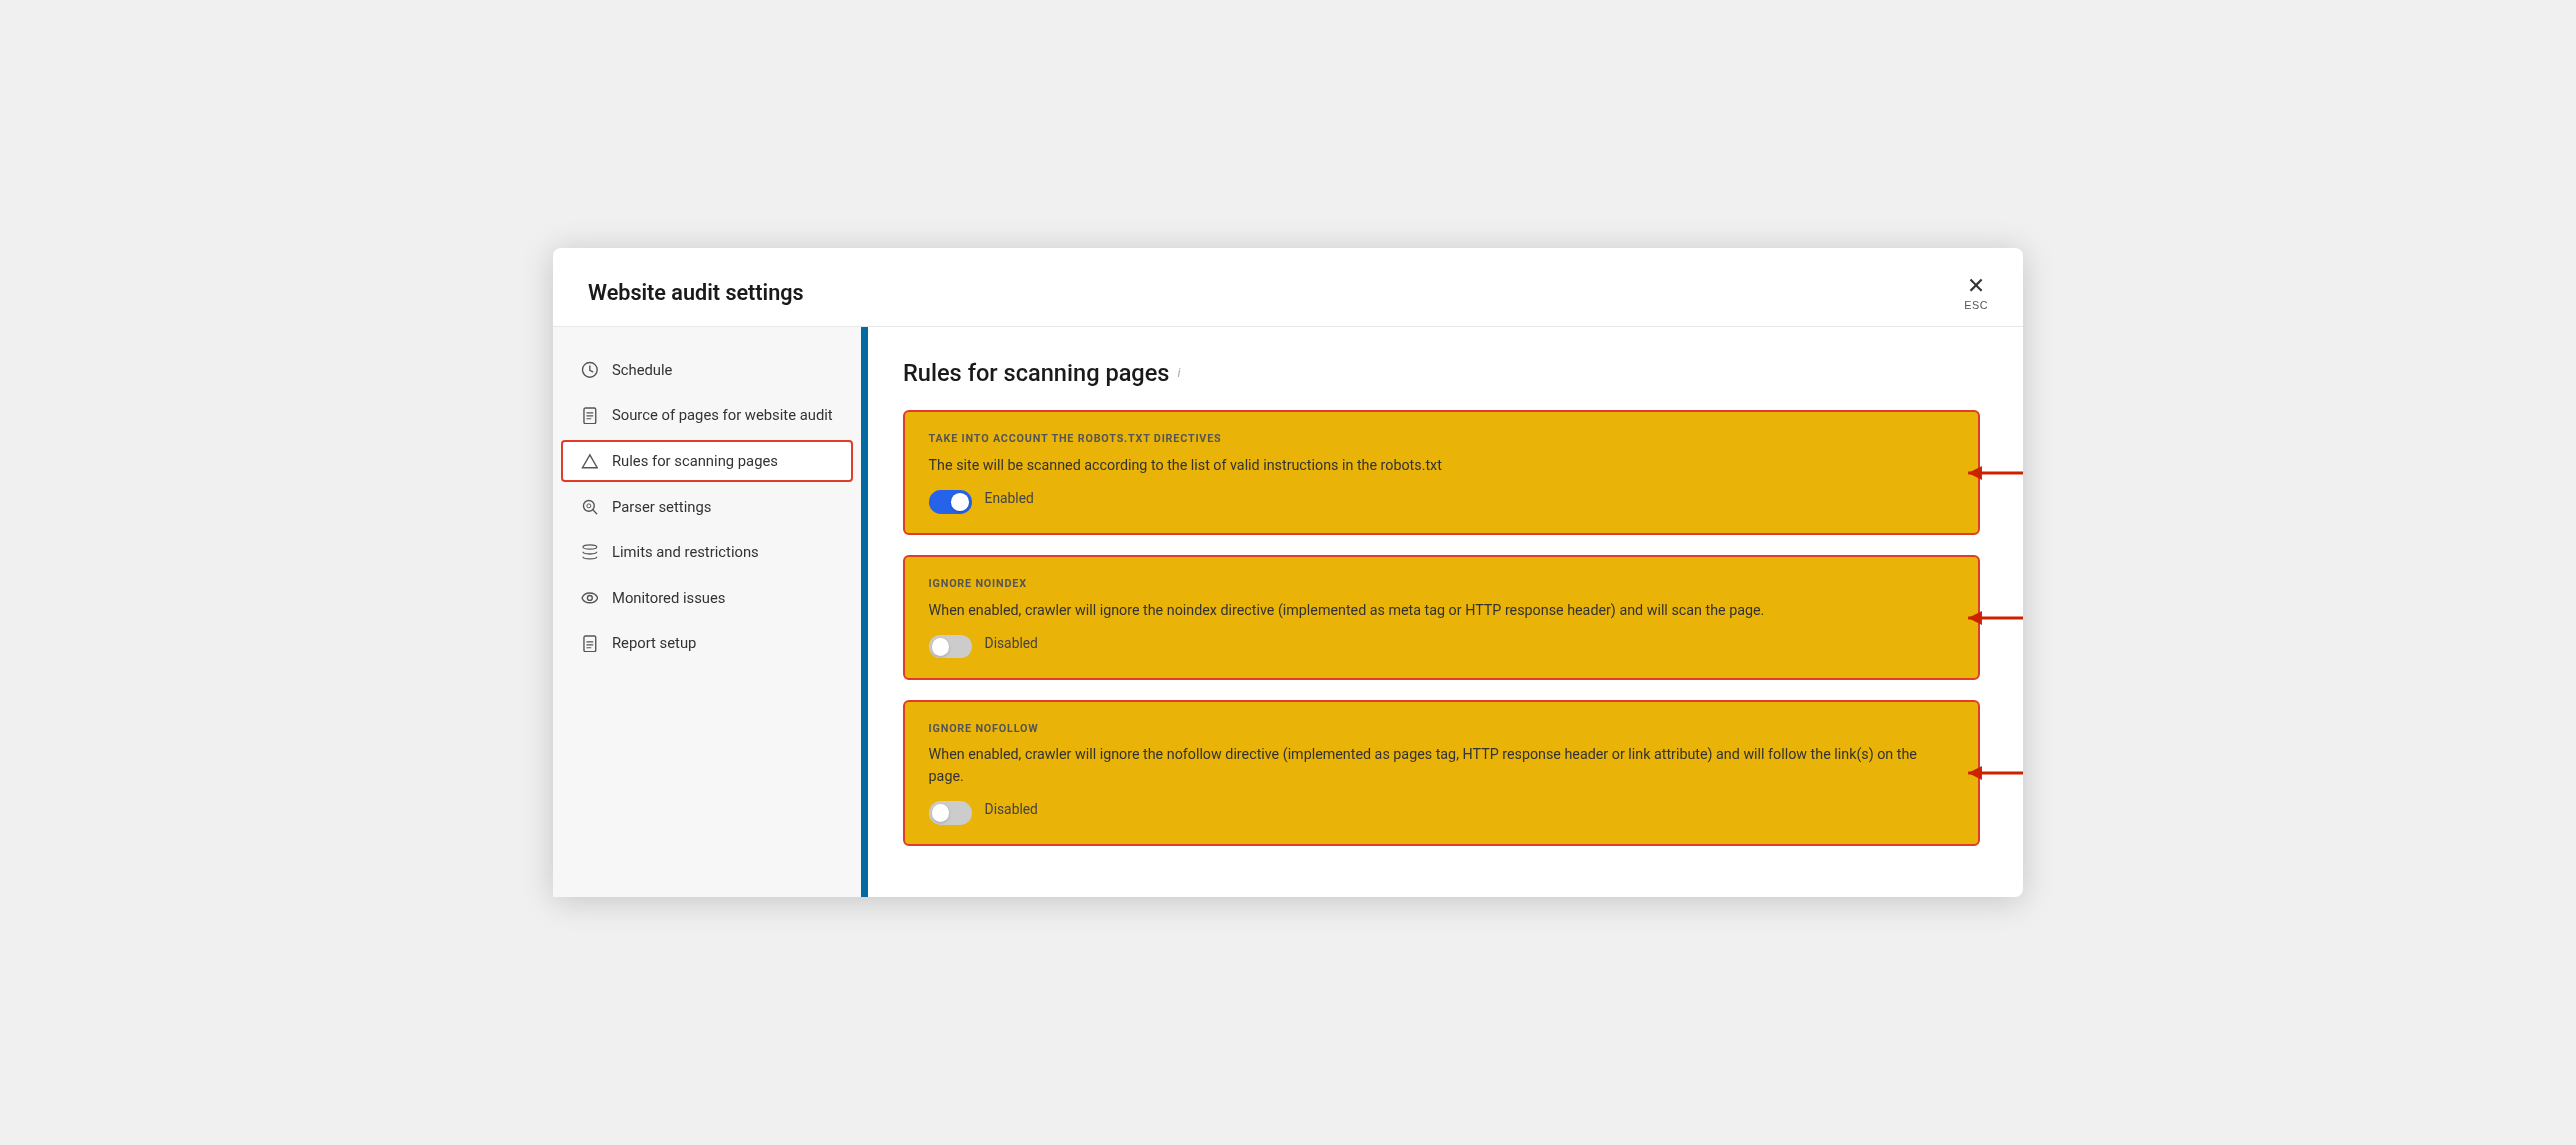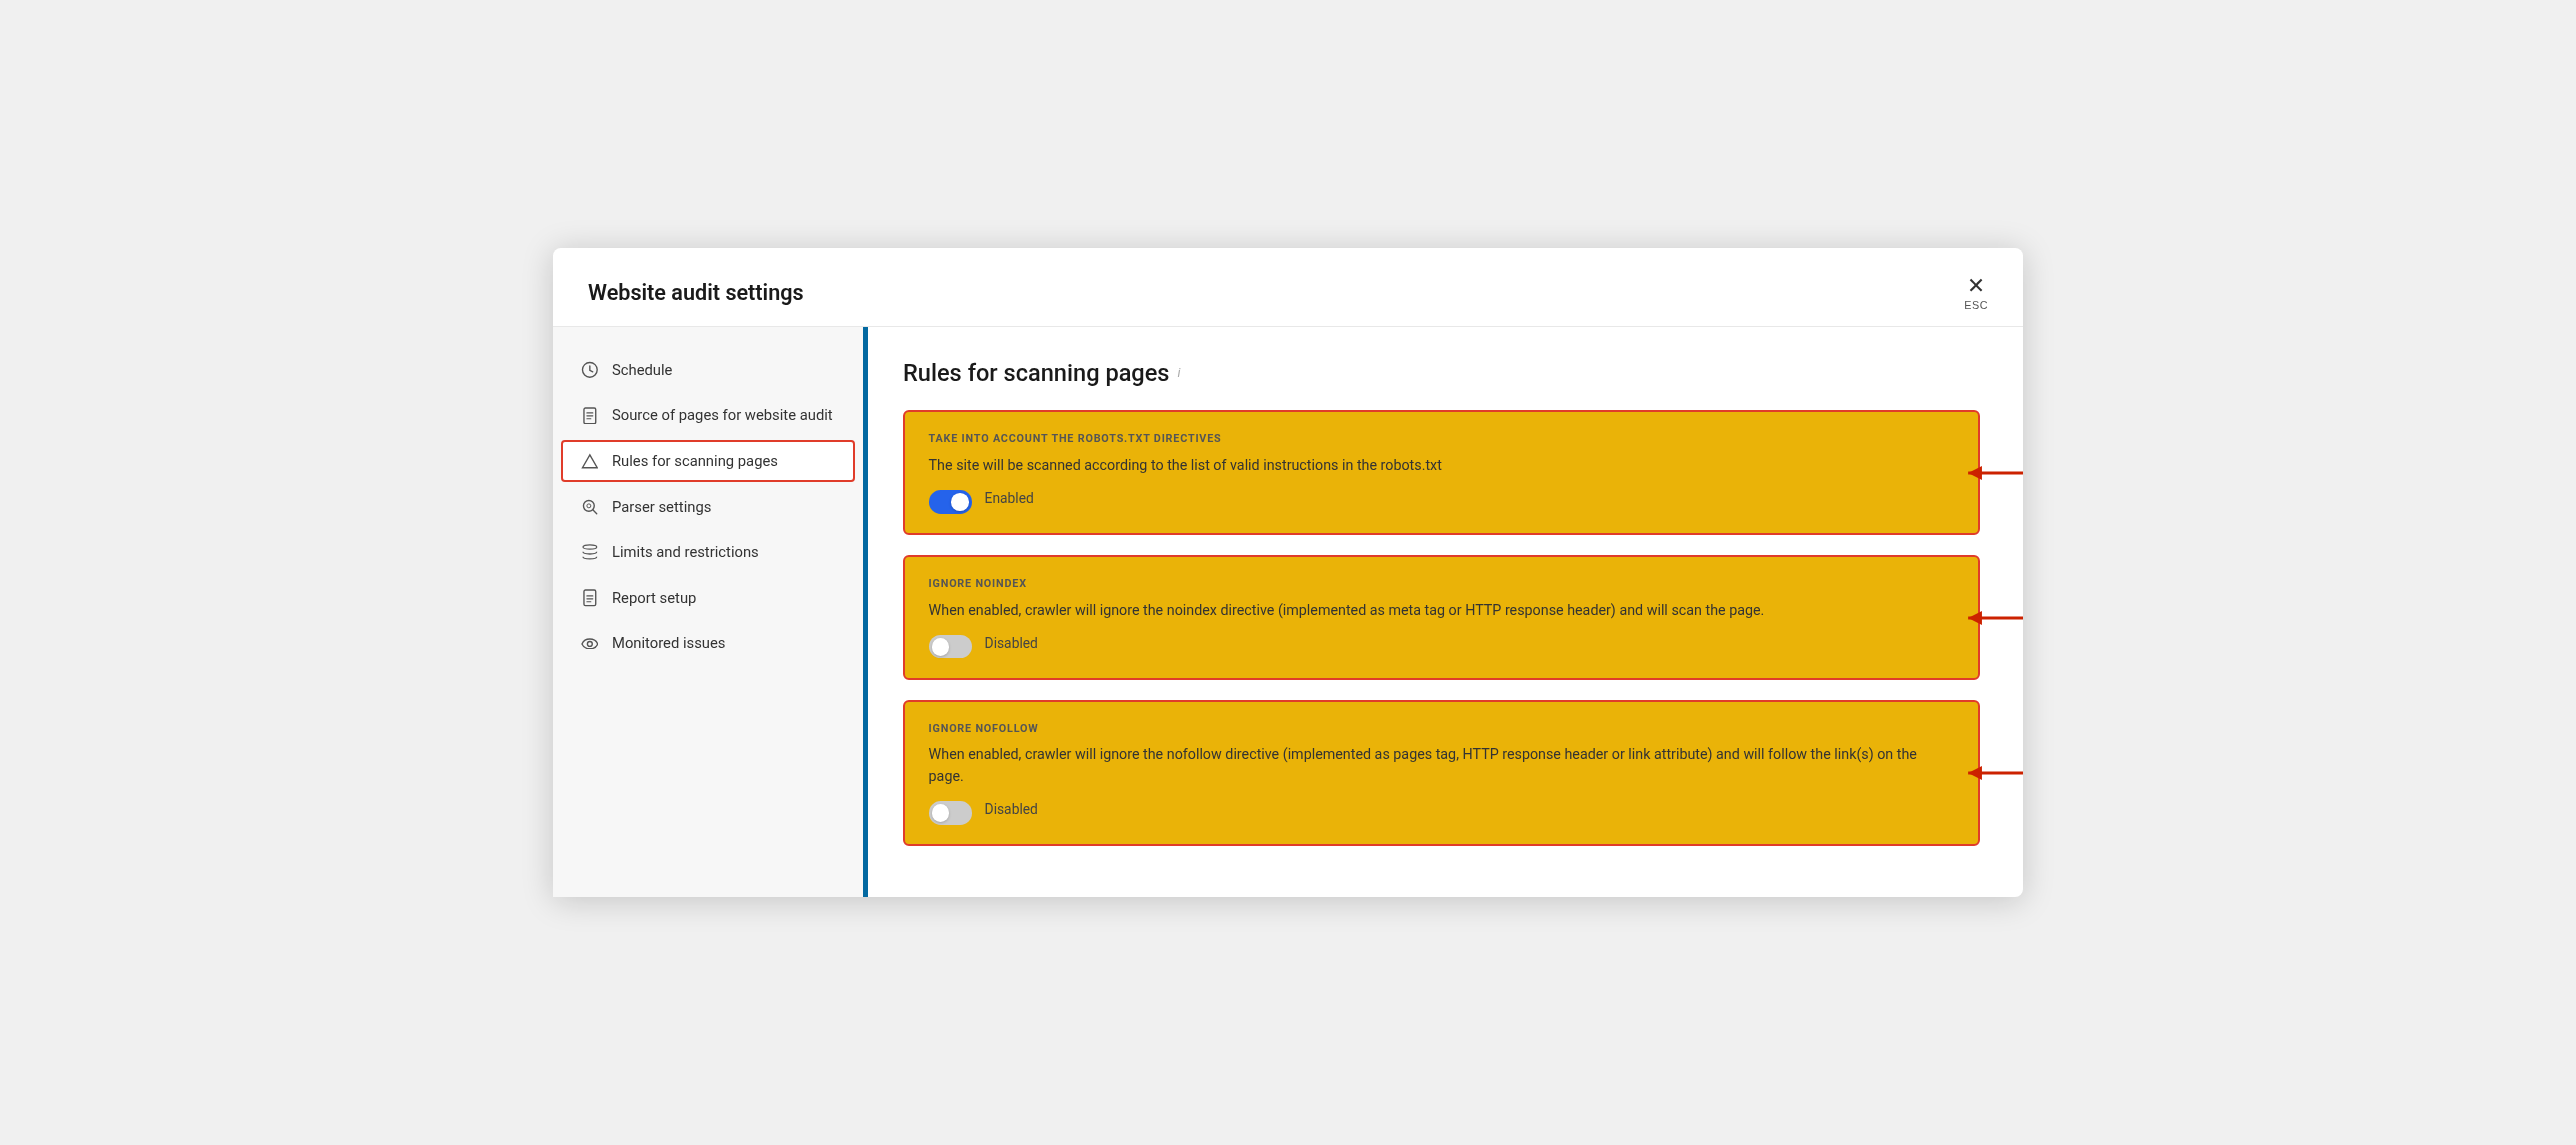--- a/index.html
+++ b/index.html
@@ -54,21 +54,21 @@
       letter-spacing: 0.5px;
     }
     .modal-body {
       display: flex;
       flex: 1;
     }
     .sidebar {
       width: 315px;
       min-width: 256px;
       background: #f7f7f7;
-      border-right: 5px solid #0369a1;
+      border-right: 7px solid #0369a1;
       padding: 19.7px 0;
     }
     .sidebar-item {
       display: flex;
       align-items: center;
       gap: 11.8px;
       padding: 11.8px 23.6px;
       cursor: pointer;
       font-size: 14.8px;
       color: #333;
@@ -245,35 +245,35 @@
             <svg width="17.7" height="15.7" viewBox="0 0 18 16" fill="none">
               <ellipse cx="9" cy="3" rx="7" ry="2.2" stroke="#555" stroke-width="1.3"></ellipse>
               <path d="M2 8c0 1.2 3.1 2.2 7 2.2s7-1 7-2.2" stroke="#555" stroke-width="1.3"></path>
               <path d="M2 13c0 1.2 3.1 2.2 7 2.2s7-1 7-2.2" stroke="#555" stroke-width="1.3"></path>
             </svg>
           </span>
     <span class="label">Limits and restrictions</span>
   </div>
         <div class="sidebar-item">
     <span class="icon">
+            <svg width="17.7" height="11.8" viewBox="0 0 18 12" fill="none">
+              <path d="M1 6C2.5 2.5 5.5 1 9 1s6.5 1.5 8 5c-1.5 3.5-4.5 5-8 5S2.5 9.5 1 6Z" stroke="#555" stroke-width="1.4"></path>
+              <circle cx="9" cy="6" r="2.5" stroke="#555" stroke-width="1.4"></circle>
+            </svg>
+          </span>
+    <span class="label">Monitored issues</span>
+  </div>
+        <div class="sidebar-item">
+    <span class="icon">
             <svg width="15.7" height="17.7" viewBox="0 0 16 18" fill="none">
               <rect x="2" y="1" width="12" height="16" rx="1.5" stroke="#555" stroke-width="1.4"></rect>
               <path d="M5 7h6M5 10h6M5 13h4" stroke="#555" stroke-width="1.2" stroke-linecap="round"></path>
             </svg>
           </span>
     <span class="label">Report setup</span>
-  </div>
-        <div class="sidebar-item">
-    <span class="icon">
-            <svg width="17.7" height="11.8" viewBox="0 0 18 12" fill="none">
-              <path d="M1 6C2.5 2.5 5.5 1 9 1s6.5 1.5 8 5c-1.5 3.5-4.5 5-8 5S2.5 9.5 1 6Z" stroke="#555" stroke-width="1.4"></path>
-              <circle cx="9" cy="6" r="2.5" stroke="#555" stroke-width="1.4"></circle>
-            </svg>
-          </span>
-    <span class="label">Monitored issues</span>
   </div>
       </div>
     <div class="content-area">
       <div class="content-title">
         <span>Rules for scanning pages</span>
         <span class="info-icon">i</span>
       </div>
 
     <div class="setting-card">
     <div class="setting-card-label">TAKE INTO ACCOUNT THE ROBOTS.TXT DIRECTIVES</div>

